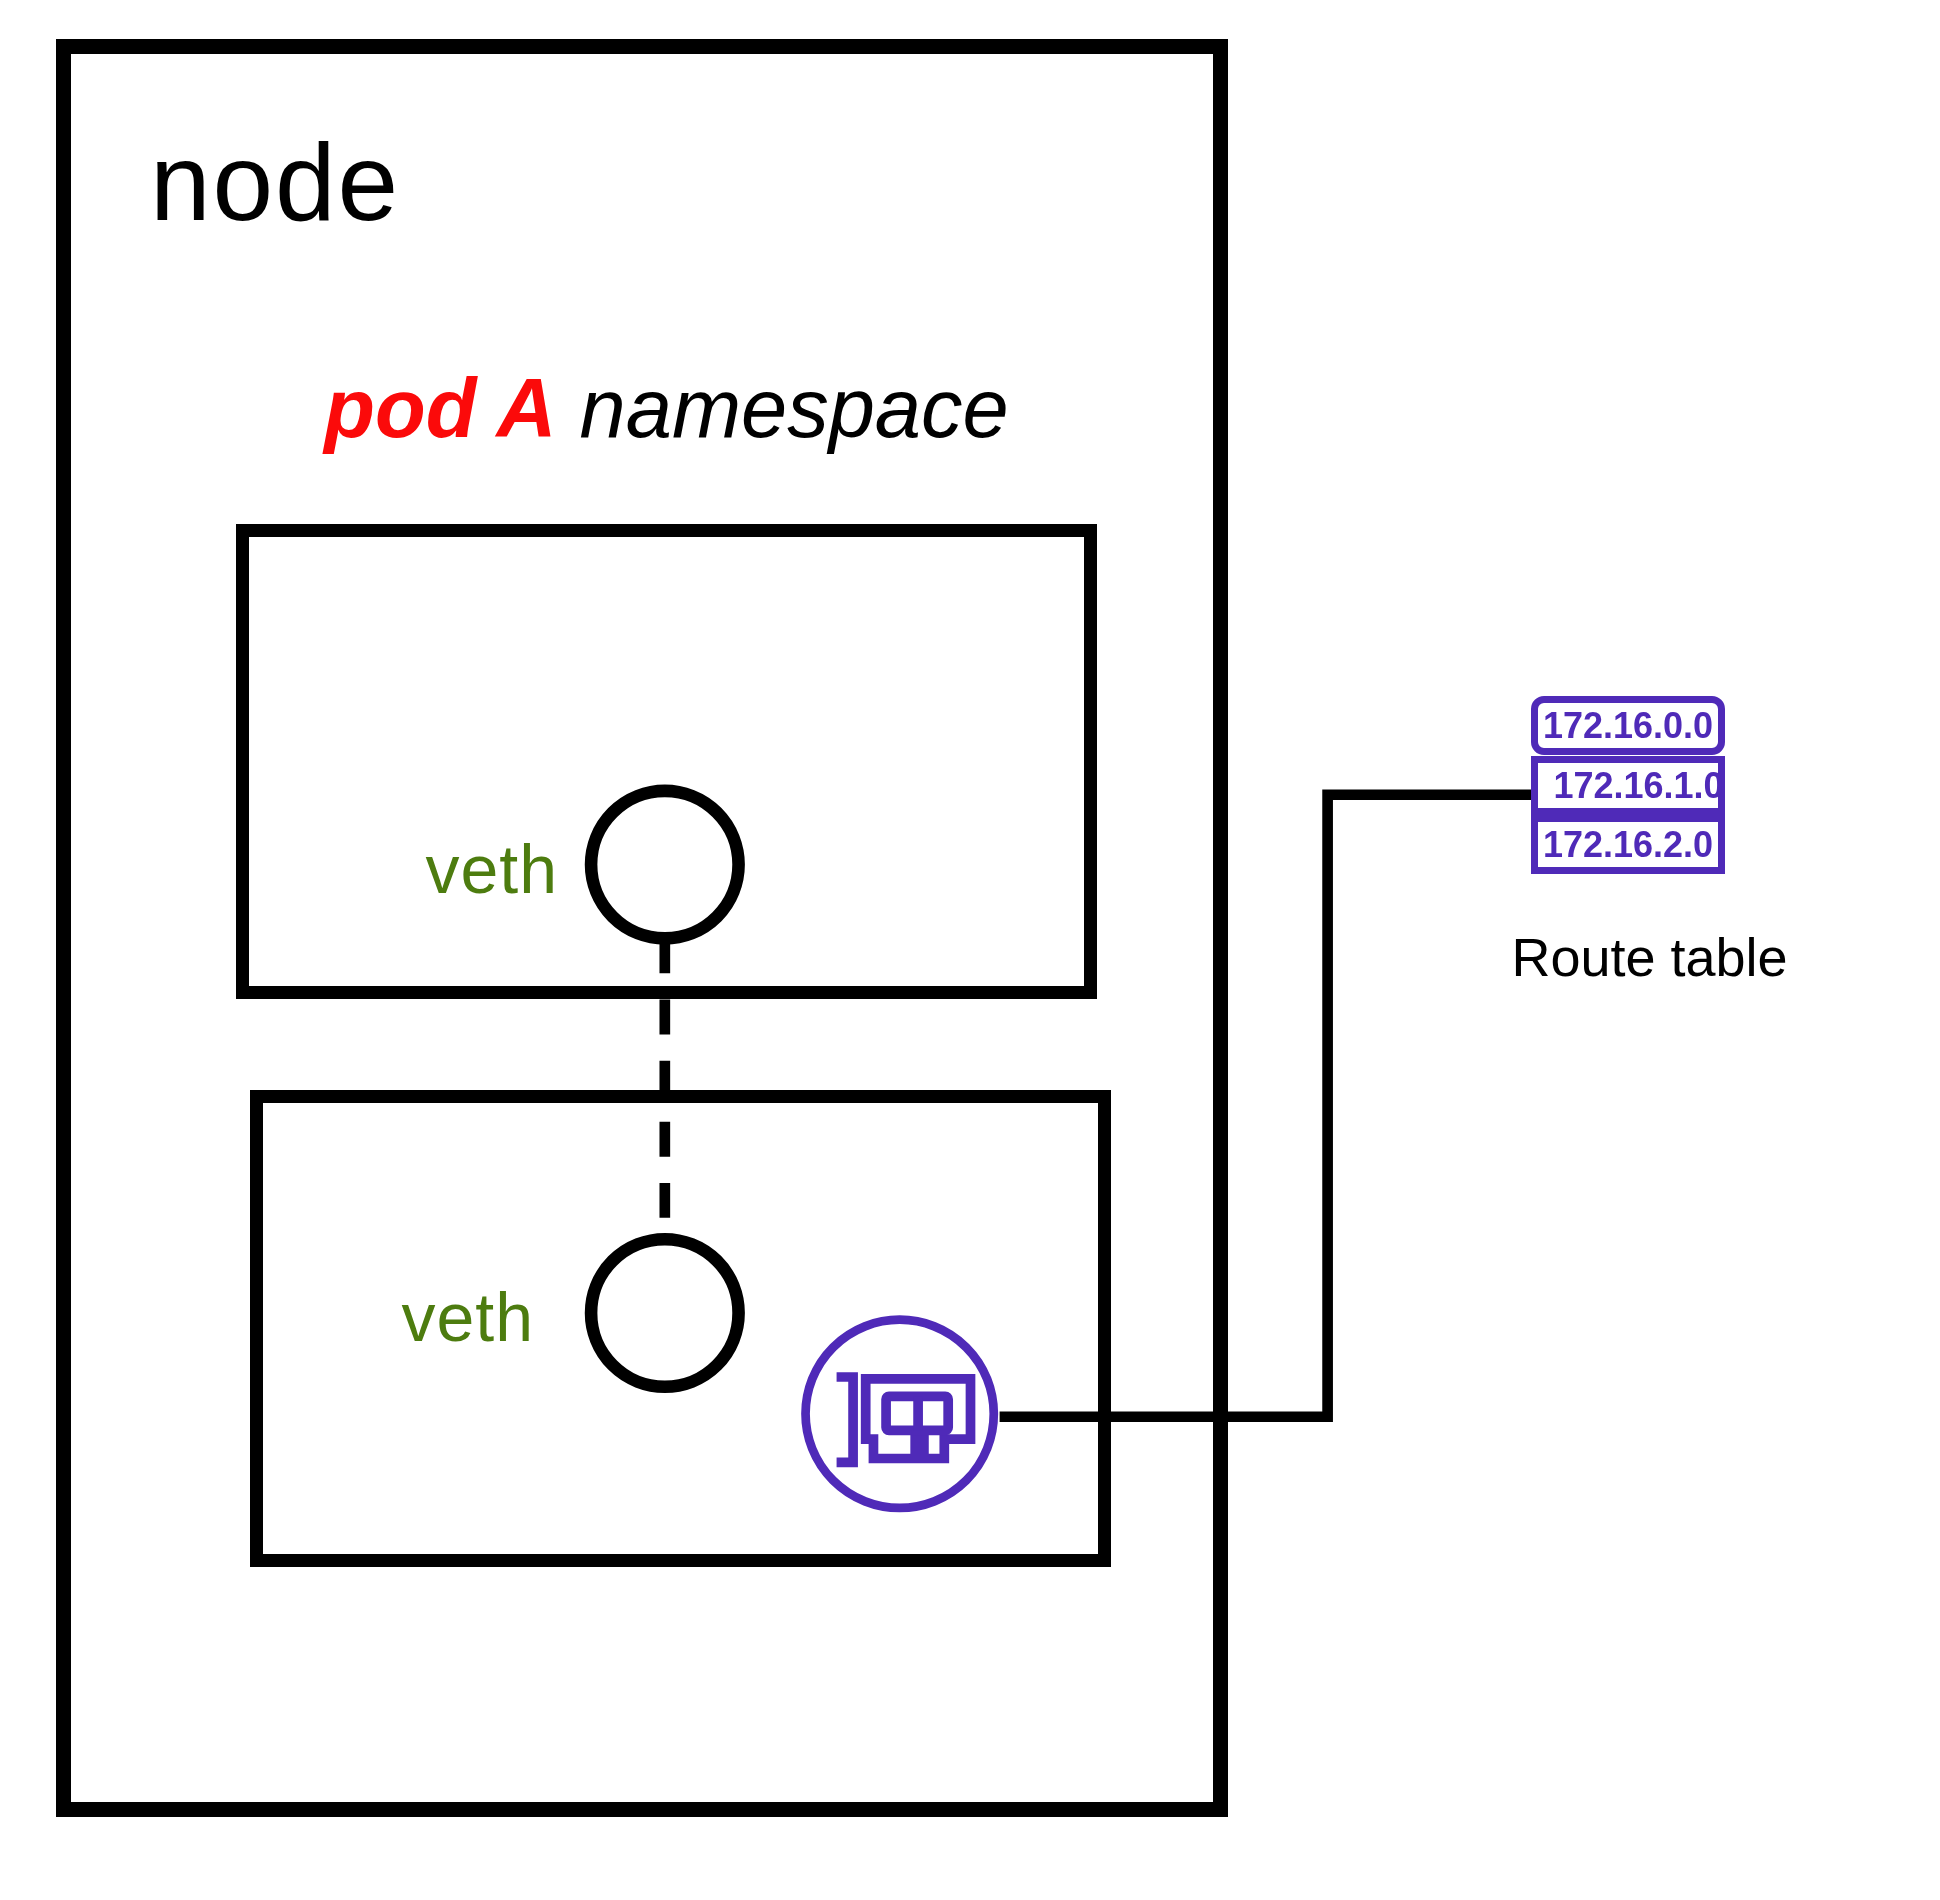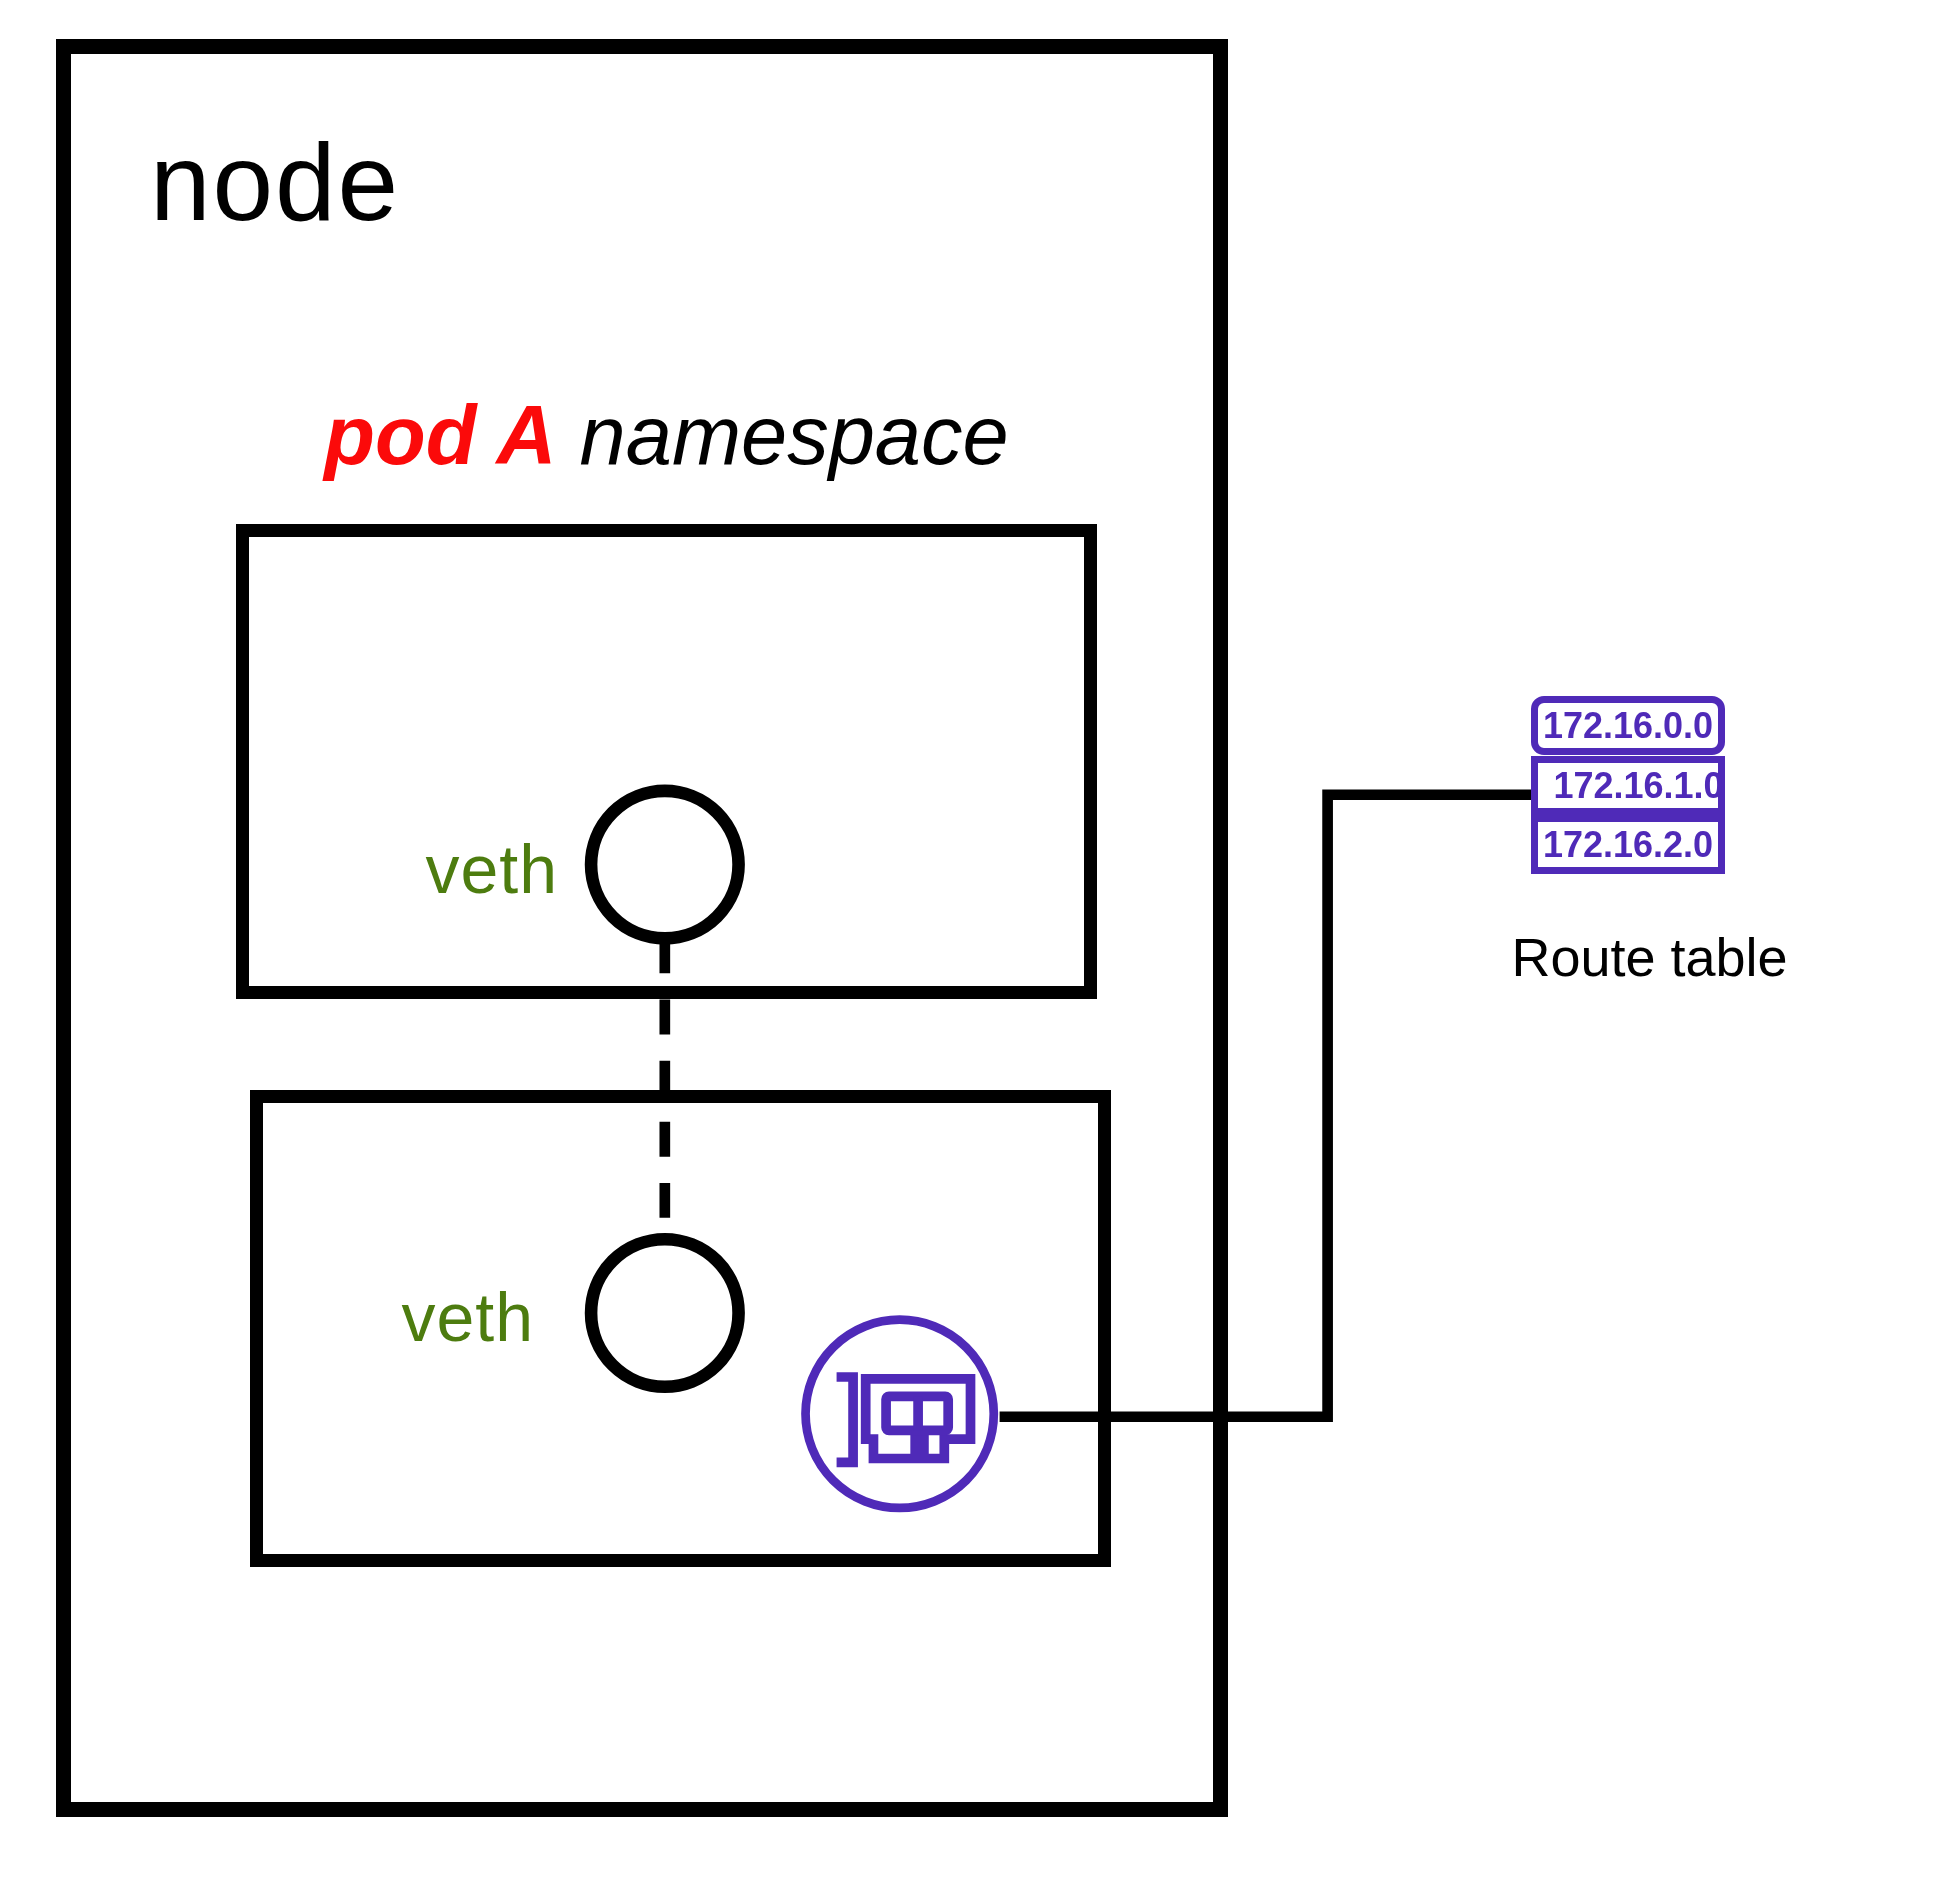--- a/index.html
+++ b/index.html
@@ -31,21 +31,21 @@
 
   
   .node-title {
     left: 150px; top: 87px;
     font-size: 109px; line-height: 1; color: #000; letter-spacing: 1.9px; margin-top: 41px;
   }
   .ns-label {
     font-style: italic; font-size: 83px; line-height: 1.15;
     color: #000; white-space: nowrap; text-align: center;
   }
-  .pod-label { left: 236px; top: 388px; width: 861px; }
+  .pod-label { left: 236px; top: 361px; width: 861px; }
   .root-label { left: 223px; top: 1582px; width: 835px; }
   .ns-accent { font-weight: bold; color: #fb0a0a; }
   .ns-rest { margin-left: 0.28em; }
 
   .veth-label {
     font-size: 68px; line-height: 1; color: #4d7c0f;
     text-align: right; letter-spacing: 1px;
   }
   .veth1 { left: 311px; top: 835px; width: 247px; }
   .veth2 { left: 291px; top: 1283px; width: 243px; }

